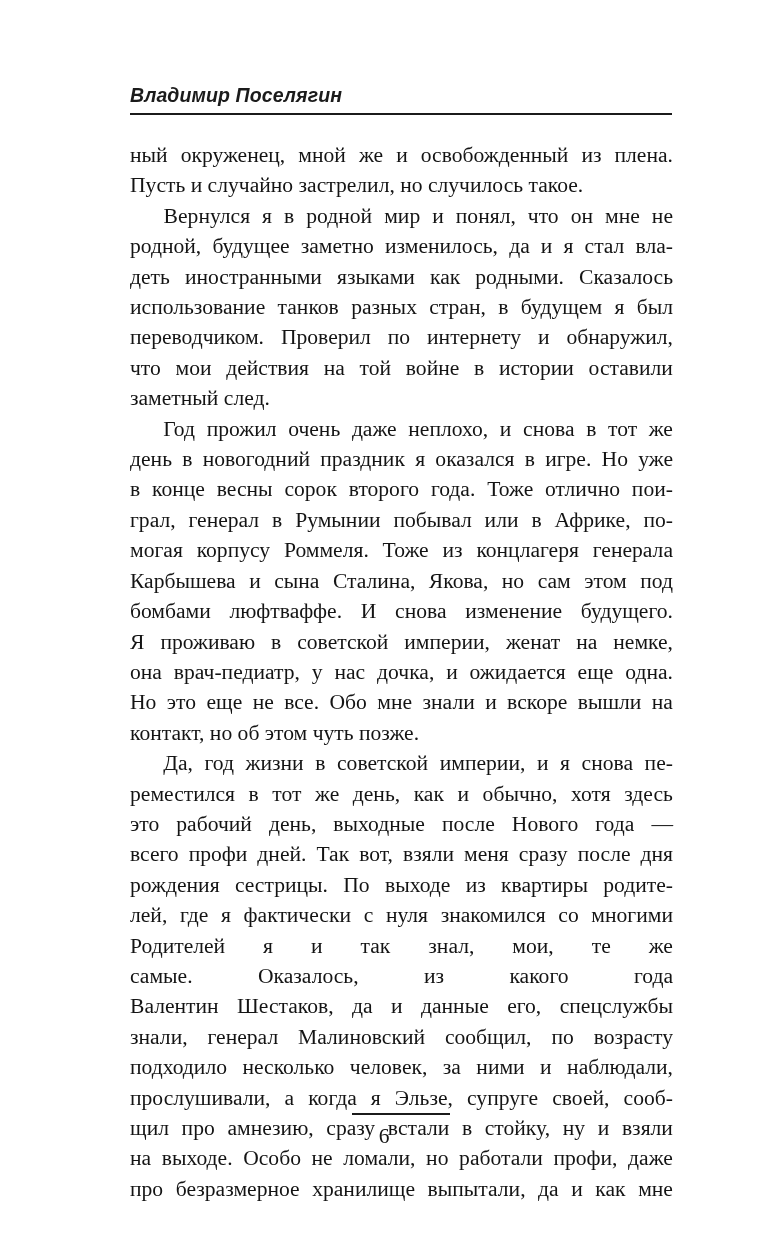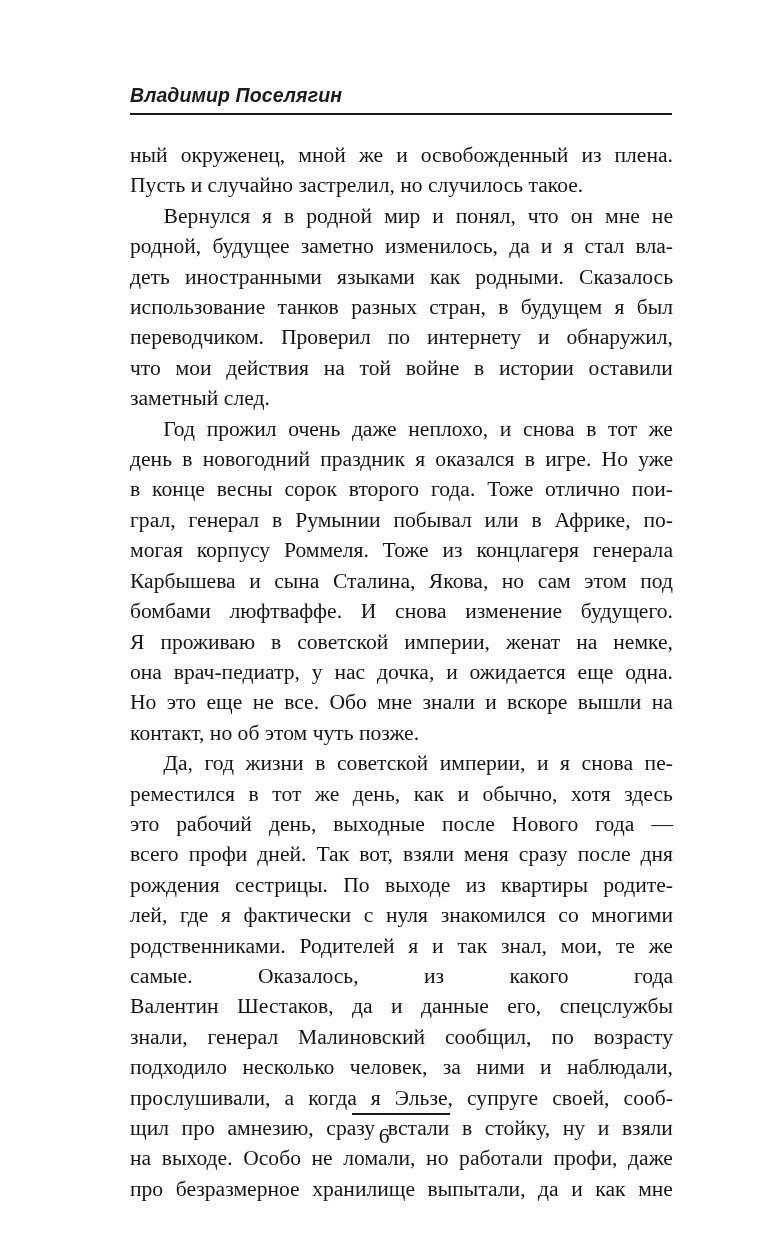--- a/index.html
+++ b/index.html
@@ -152,21 +152,21 @@
           <div class="line j"><span class="w">Но</span><span class="w">это</span><span class="w">еще</span><span class="w">не</span><span class="w">все.</span><span class="w">Обо</span><span class="w">мне</span><span class="w">знали</span><span class="w">и</span><span class="w">вскоре</span><span class="w">вышли</span><span class="w">на</span></div>
           <div class="line flush">контакт, но об этом чуть позже.</div>
         </div>
         <div class="para">
           <div class="line j"><span class="ind">    </span><span class="w">Да,</span><span class="w">год</span><span class="w">жизни</span><span class="w">в</span><span class="w">советской</span><span class="w">империи,</span><span class="w">и</span><span class="w">я</span><span class="w">снова</span><span class="w">пе-</span></div>
           <div class="line j"><span class="w">реместился</span><span class="w">в</span><span class="w">тот</span><span class="w">же</span><span class="w">день,</span><span class="w">как</span><span class="w">и</span><span class="w">обычно,</span><span class="w">хотя</span><span class="w">здесь</span></div>
           <div class="line j"><span class="w">это</span><span class="w">рабочий</span><span class="w">день,</span><span class="w">выходные</span><span class="w">после</span><span class="w">Нового</span><span class="w">года</span><span class="w">—</span></div>
           <div class="line j"><span class="w">всего</span><span class="w">профи</span><span class="w">дней.</span><span class="w">Так</span><span class="w">вот,</span><span class="w">взяли</span><span class="w">меня</span><span class="w">сразу</span><span class="w">после</span><span class="w">дня</span></div>
           <div class="line j"><span class="w">рождения</span><span class="w">сестрицы.</span><span class="w">По</span><span class="w">выходе</span><span class="w">из</span><span class="w">квартиры</span><span class="w">родите-</span></div>
           <div class="line j"><span class="w">лей,</span><span class="w">где</span><span class="w">я</span><span class="w">фактически</span><span class="w">с</span><span class="w">нуля</span><span class="w">знакомился</span><span class="w">со</span><span class="w">многими</span></div>
-          <div class="line j"><span class="w">родственниками.</span><span class="w">Родителей</span><span class="w">я</span><span class="w">и</span><span class="w">так</span><span class="w">знал,</span><span class="w">мои,</span><span class="w">те</span><span class="w">же</span></div>
+          <div class="line j"><span class="w">Родителей</span><span class="w">я</span><span class="w">и</span><span class="w">так</span><span class="w">знал,</span><span class="w">мои,</span><span class="w">те</span><span class="w">же</span></div>
           <div class="line j"><span class="w">самые.</span><span class="w">Оказалось,</span><span class="w">из</span><span class="w">какого</span><span class="w">года</span></div>
           <div class="line j"><span class="w">Валентин</span><span class="w">Шестаков,</span><span class="w">да</span><span class="w">и</span><span class="w">данные</span><span class="w">его,</span><span class="w">спецслужбы</span></div>
           <div class="line j"><span class="w">знали,</span><span class="w">генерал</span><span class="w">Малиновский</span><span class="w">сообщил,</span><span class="w">по</span><span class="w">возрасту</span></div>
           <div class="line j"><span class="w">подходило</span><span class="w">несколько</span><span class="w">человек,</span><span class="w">за</span><span class="w">ними</span><span class="w">и</span><span class="w">наблюдали,</span></div>
           <div class="line j"><span class="w">прослушивали,</span><span class="w">а</span><span class="w">когда</span><span class="w">я</span><span class="w">Эльзе,</span><span class="w">супруге</span><span class="w">своей,</span><span class="w">сооб-</span></div>
           <div class="line j"><span class="w">щил</span><span class="w">про</span><span class="w">амнезию,</span><span class="w">сразу</span><span class="w">встали</span><span class="w">в</span><span class="w">стойку,</span><span class="w">ну</span><span class="w">и</span><span class="w">взяли</span></div>
           <div class="line j"><span class="w">на</span><span class="w">выходе.</span><span class="w">Особо</span><span class="w">не</span><span class="w">ломали,</span><span class="w">но</span><span class="w">работали</span><span class="w">профи,</span><span class="w">даже</span></div>
           <div class="line j"><span class="w">про</span><span class="w">безразмерное</span><span class="w">хранилище</span><span class="w">выпытали,</span><span class="w">да</span><span class="w">и</span><span class="w">как</span><span class="w">мне</span></div>
         </div>
       </div>

